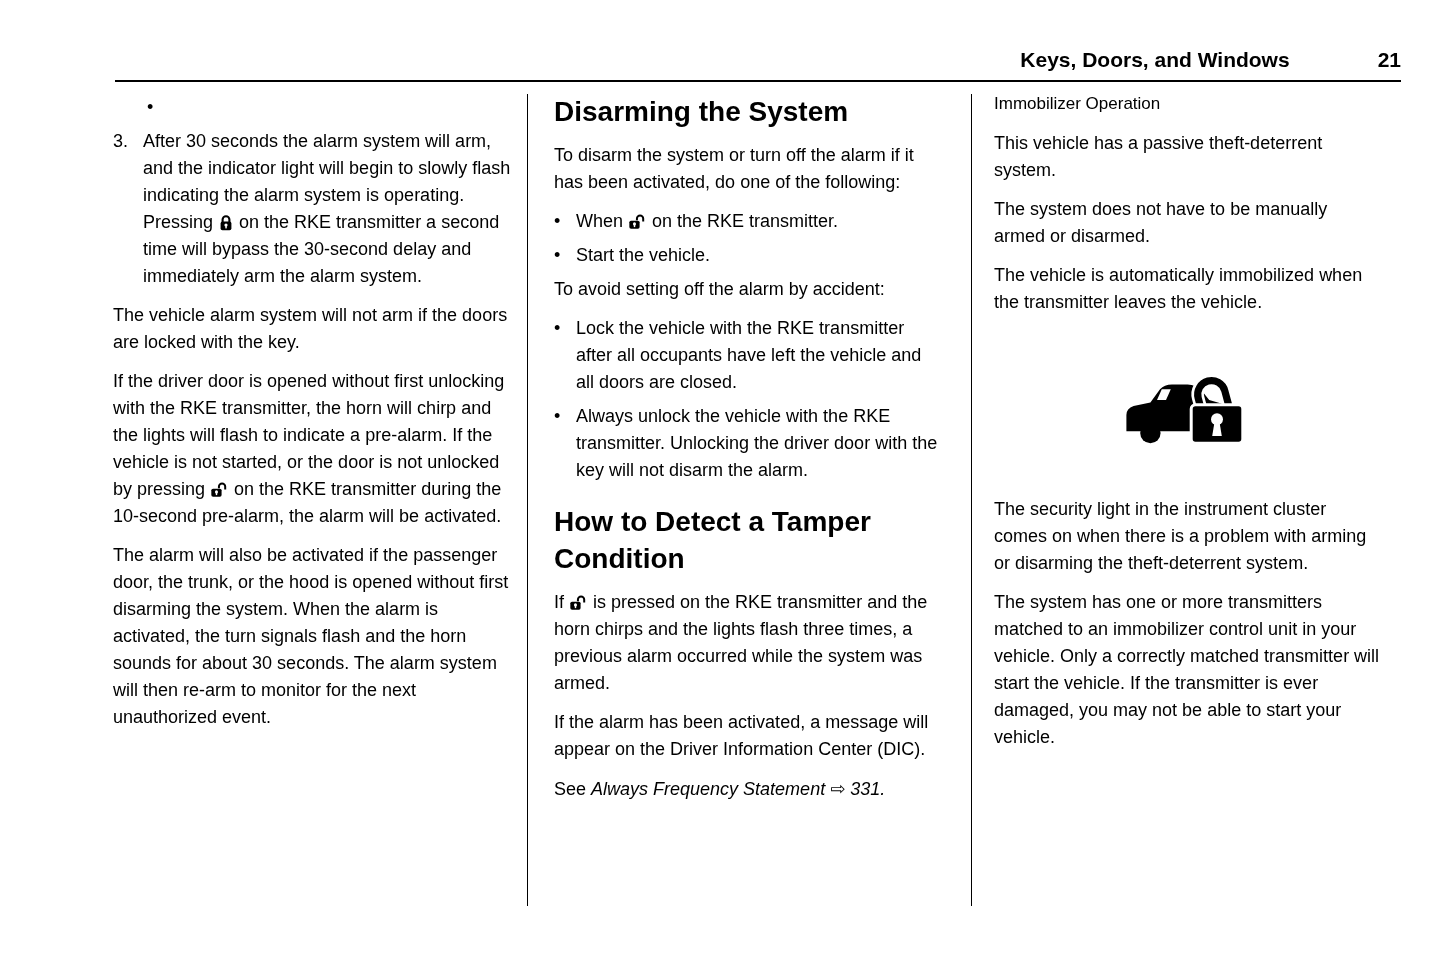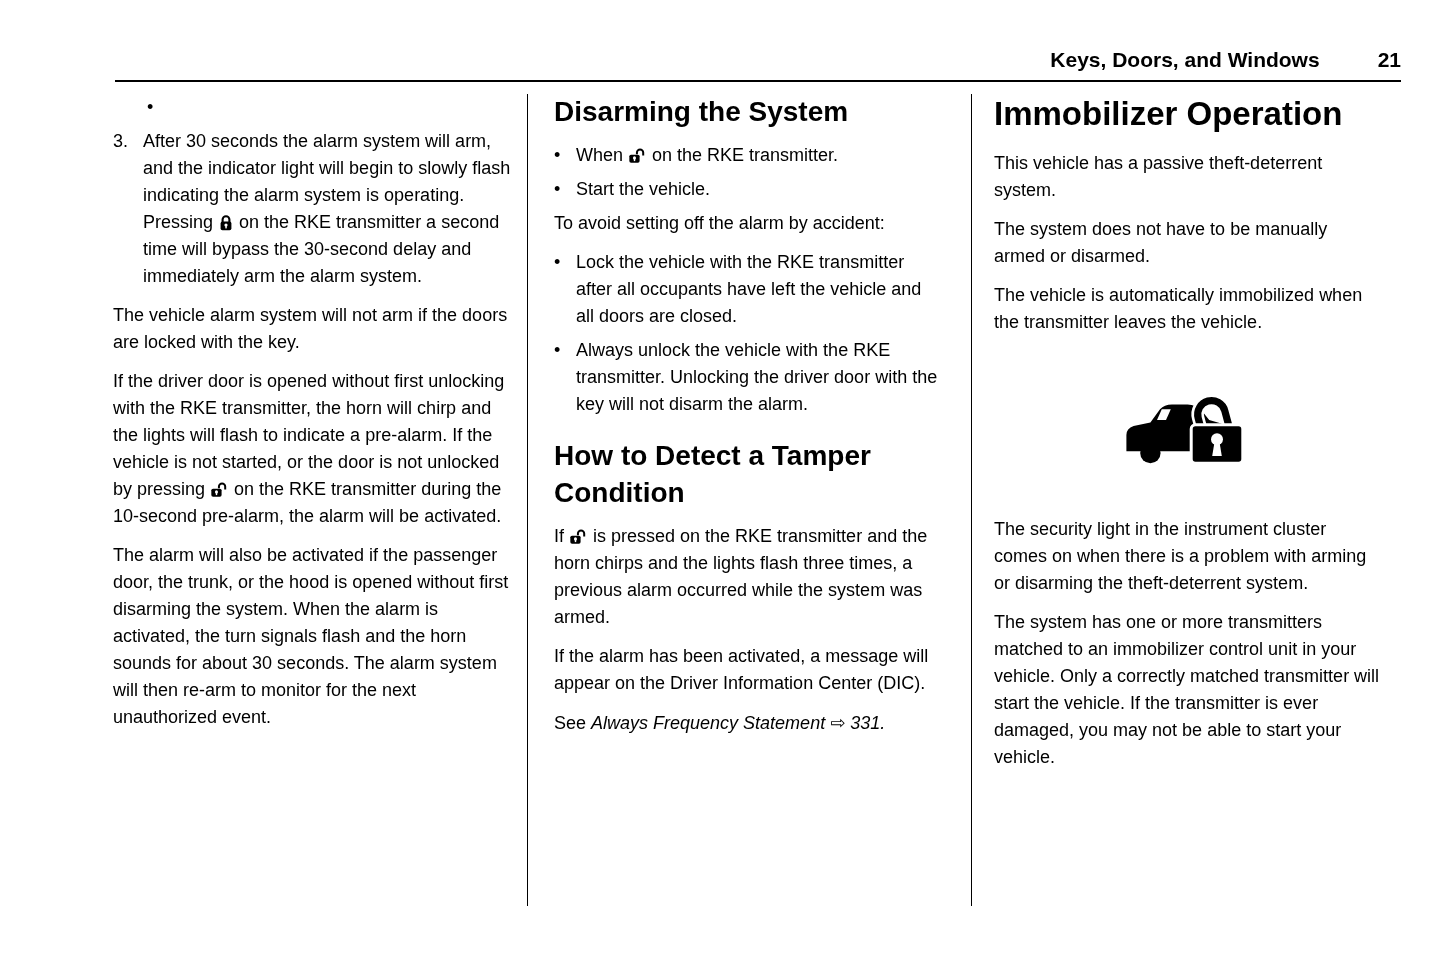--- a/index.html
+++ b/index.html
@@ -8,37 +8,37 @@
     width: 1445px; height: 965px;
     background: #ffffff; color: #000000;
     font-family: "Liberation Sans", sans-serif;
     overflow: hidden;
   }
   .page { position: relative; width: 1445px; height: 965px; background: #fff; }
 
   
   .header-row {
     position: absolute; left: 115px; right: 44px; top: 48px;
-    display: flex; justify-content: flex-end; align-items: baseline; gap: 58px;
+    display: flex; justify-content: flex-end; align-items: baseline; gap: 88px;
     font-weight: bold; font-size: 21px;
   }
   .rule { position: absolute; left: 115px; right: 44px; top: 80px; height: 2px; background: #000; }
 
   
   .columns { position: absolute; left: 113px; top: 94px; display: flex; align-items: flex-start; }
   .col { font-size: 18px; line-height: 1.5; }
   .col1 { width: 398px; }
   .col2 { width: 386px; }
   .col3 { width: 386px; }
   .vdivider { width: 1px; height: 812px; background: #000; flex: none; }
   .vd1 { margin-left: 16px; margin-right: 26px; }
   .vd2 { margin-left: 31px; margin-right: 22px; }
 
   p { margin: 0 0 12px 0; }
-  h1 { font-size: 33px; line-height: 1.2; margin: 24px 0 16px 0; font-weight: bold; }
+  h1 { font-size: 17px; line-height: 1.2; margin: 24px 0 16px 0; font-weight: normal; }
   h2 { font-size: 28px;  line-height: 1.3; margin: 20px 0 12px 0; font-weight: bold; }
   .col > :first-child { margin-top: 0; }
 
   .bullet, .numbered { display: flex; margin: 0 0 7px 0; }
   .numbered { margin-bottom: 12px; }
   .bullet .marker { flex: none; width: 22px; }
   .numbered .marker { flex: none; width: 30px; }
   .bullet.indent { margin-left: 34px; }
   .bullet.indent .content { max-width: 258px; }
   .content { min-width: 0; }
@@ -79,20 +79,21 @@
               <path d="M9.4 7.2 V5.4 a3.3 3.3 0 0 1 6.6 0 V8.4" fill="none" stroke="#000" stroke-width="2.1"></path>
               <rect x="1.4" y="7.6" width="10.8" height="8.6" rx="1.8" fill="#000"></rect>
               <circle cx="6.8" cy="11" r="1.6" fill="#fff"></circle>
               <rect x="6.1" y="11.6" width="1.5" height="2.8" fill="#fff"></rect>
             </svg></span><span> on the RKE transmitter during the 10-second pre-alarm, the alarm will be activated.</span></p>
         <p><span>The alarm will also be activated if the passenger door, the trunk, or the hood is opened without first disarming the system. When the alarm is activated, the turn signals flash and the horn sounds for about 30 seconds. The alarm system will then re-arm to monitor for the next unauthorized event.</span></p>
       </section>
     <div class="vdivider vd1"></div>
     <section class="col col2">
         <h2>Disarming the System</h2>
+        <p><span>To disarm the system or turn off the alarm if it has been activated, do one of the following:</span></p>
         <div class="bullet">
           <span class="marker">•</span>
           <div class="content"><span>When </span><span class="inline-icon"><svg viewBox="0 0 20 17" width="19" height="17">
                 <path d="M9.4 7.2 V5.4 a3.3 3.3 0 0 1 6.6 0 V8.4" fill="none" stroke="#000" stroke-width="2.1"></path>
                 <rect x="1.4" y="7.6" width="10.8" height="8.6" rx="1.8" fill="#000"></rect>
                 <circle cx="6.8" cy="11" r="1.6" fill="#fff"></circle>
                 <rect x="6.1" y="11.6" width="1.5" height="2.8" fill="#fff"></rect>
               </svg></span><span> on the RKE transmitter.</span></div>
         </div>
         <div class="bullet">

